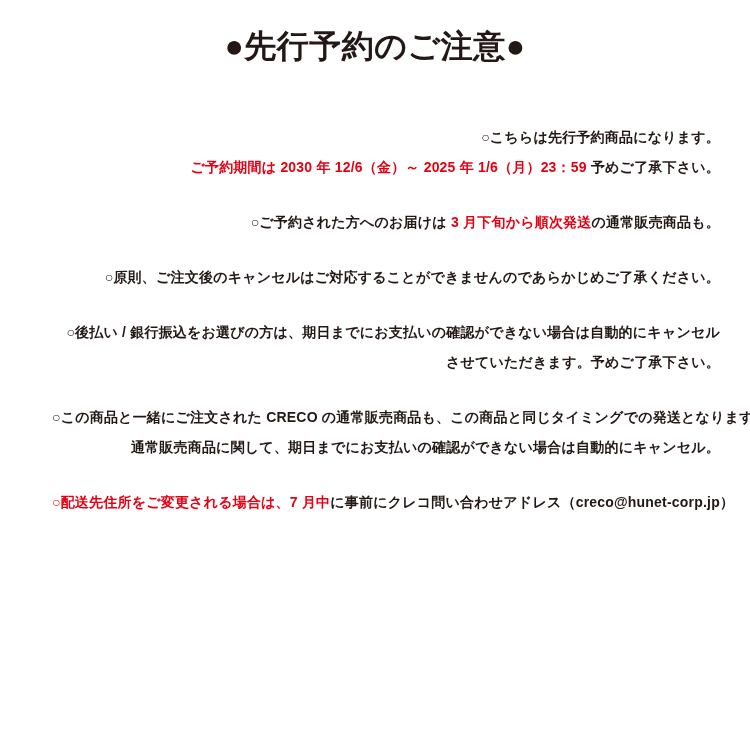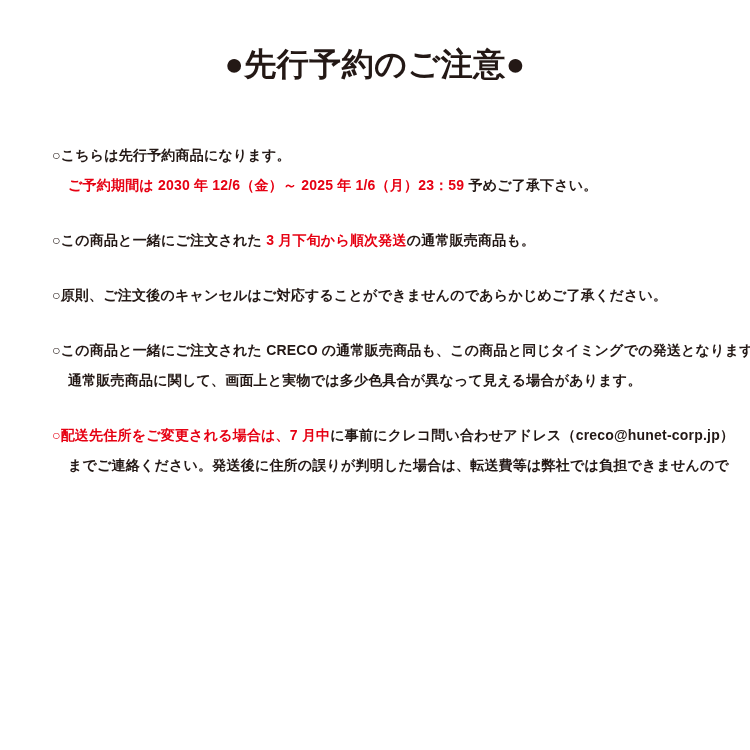--- a/index.html
+++ b/index.html
@@ -14,39 +14,39 @@
     height: 750px;
     background: var(--background);
     color: var(--text);
     font-family: "Liberation Sans", "DejaVu Sans", sans-serif;
     font-weight: bold;
     overflow: hidden;
   }
   .page {
     width: 750px;
     height: 642px;
-    padding-top: 44px;
+    padding-top: 26px;
     border-radius: 22px;
   }
   .title {
     margin: 0;
     font-size: 32px;
     line-height: 40px;
     text-align: center;
     letter-spacing: 0.5px;
     color: var(--text);
   }
   .content {
     margin: 56px 30px 0 52px;
     font-size: 14px;
     line-height: 30px;
     letter-spacing: 0.2px;
   }
   .notice { margin: 0 0 25px 0; }
-  .line { white-space: nowrap; }
+  .line { white-space: nowrap; text-align: right; }
   .line.indent { padding-left: 16px; }
   .red { color: var(--red); }
 </style>
 </head>
 <body>
 
 <div class="page">
   <h1 class="title">●先行予約のご注意●</h1>
 
   <div class="content">
@@ -55,44 +55,49 @@
       <div class="line">
         <span>○こちらは先行予約商品になります。</span>
       </div>
       <div class="line indent">
         <span class="red">ご予約期間は 2030 年 12/6（金）～ 2025 年 1/6（月）23：59 </span><span>予めご了承下さい。</span>
       </div>
     </div>
 
     <div class="notice">
       <div class="line">
-        <span>○この商品と一緒にご注文された </span><span class="red">3 月下旬から順次発送</span><span>の通常販売商品も。</span>
+        <span>○ご予約された方へのお届けは </span><span class="red">3 月下旬から順次発送</span><span>の通常販売商品も。</span>
       </div>
     </div>
 
     <div class="notice">
       <div class="line">
         <span>○原則、ご注文後のキャンセルはご対応することができませんのであらかじめご了承ください。</span>
       </div>
     </div>
 
+    <div class="notice">
+      <div class="line">
+        <span>○後払い / 銀行振込をお選びの方は、期日までにお支払いの確認ができない場合は自動的にキャンセル</span>
+      </div>
+      <div class="line indent">
+        <span>させていただきます。予めご了承下さい。</span>
+      </div>
+    </div>
 
     <div class="notice">
       <div class="line">
         <span>○この商品と一緒にご注文された CRECO の通常販売商品も、この商品と同じタイミングでの発送となります。</span>
       </div>
       <div class="line indent">
-        <span>通常販売商品に関して、画面上と実物では多少色具合が異なって見える場合があります。</span>
+        <span>通常販売商品に関して、期日までにお支払いの確認ができない場合は自動的にキャンセル。</span>
       </div>
     </div>
 
     <div class="notice">
       <div class="line">
         <span class="red">○配送先住所をご変更される場合は、7 月中</span><span>に事前にクレコ問い合わせアドレス（creco@hunet-corp.jp）</span>
-      </div>
-      <div class="line indent">
-        <span>までご連絡ください。発送後に住所の誤りが判明した場合は、転送費等は弊社では負担できませんので</span>
       </div>
     </div>
 
 
   </div>
 </div>
 
 </body></html>

